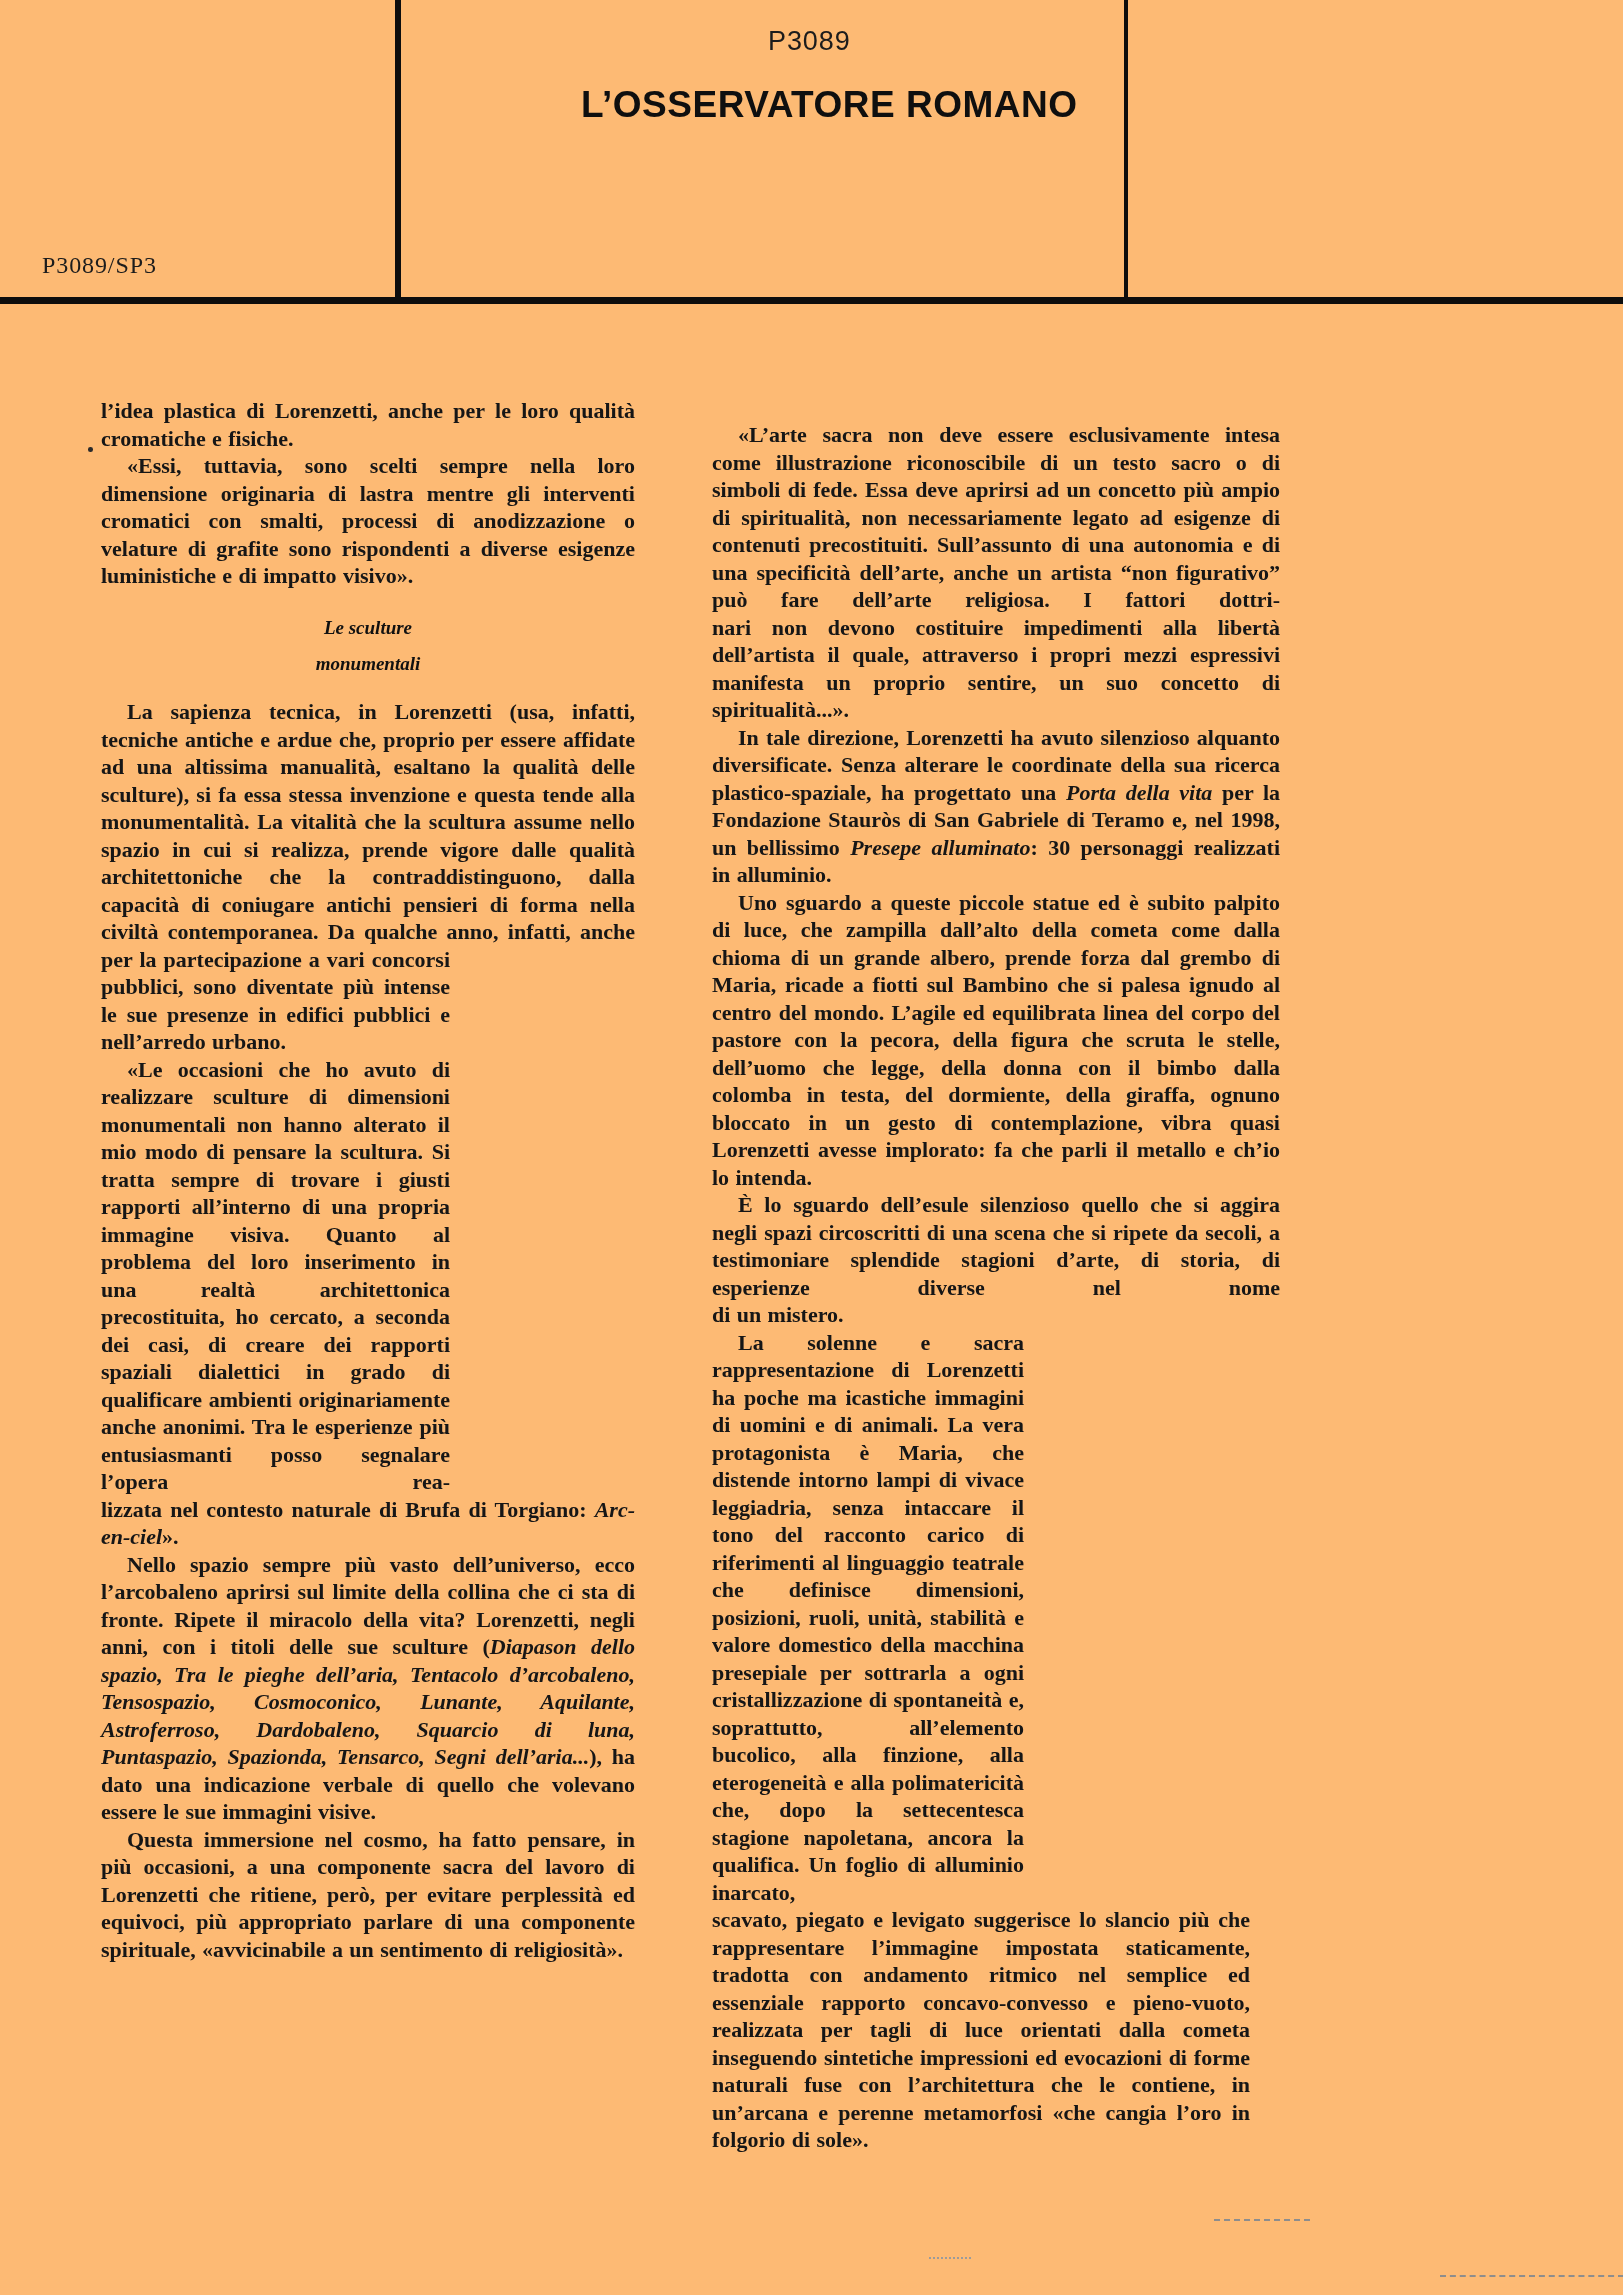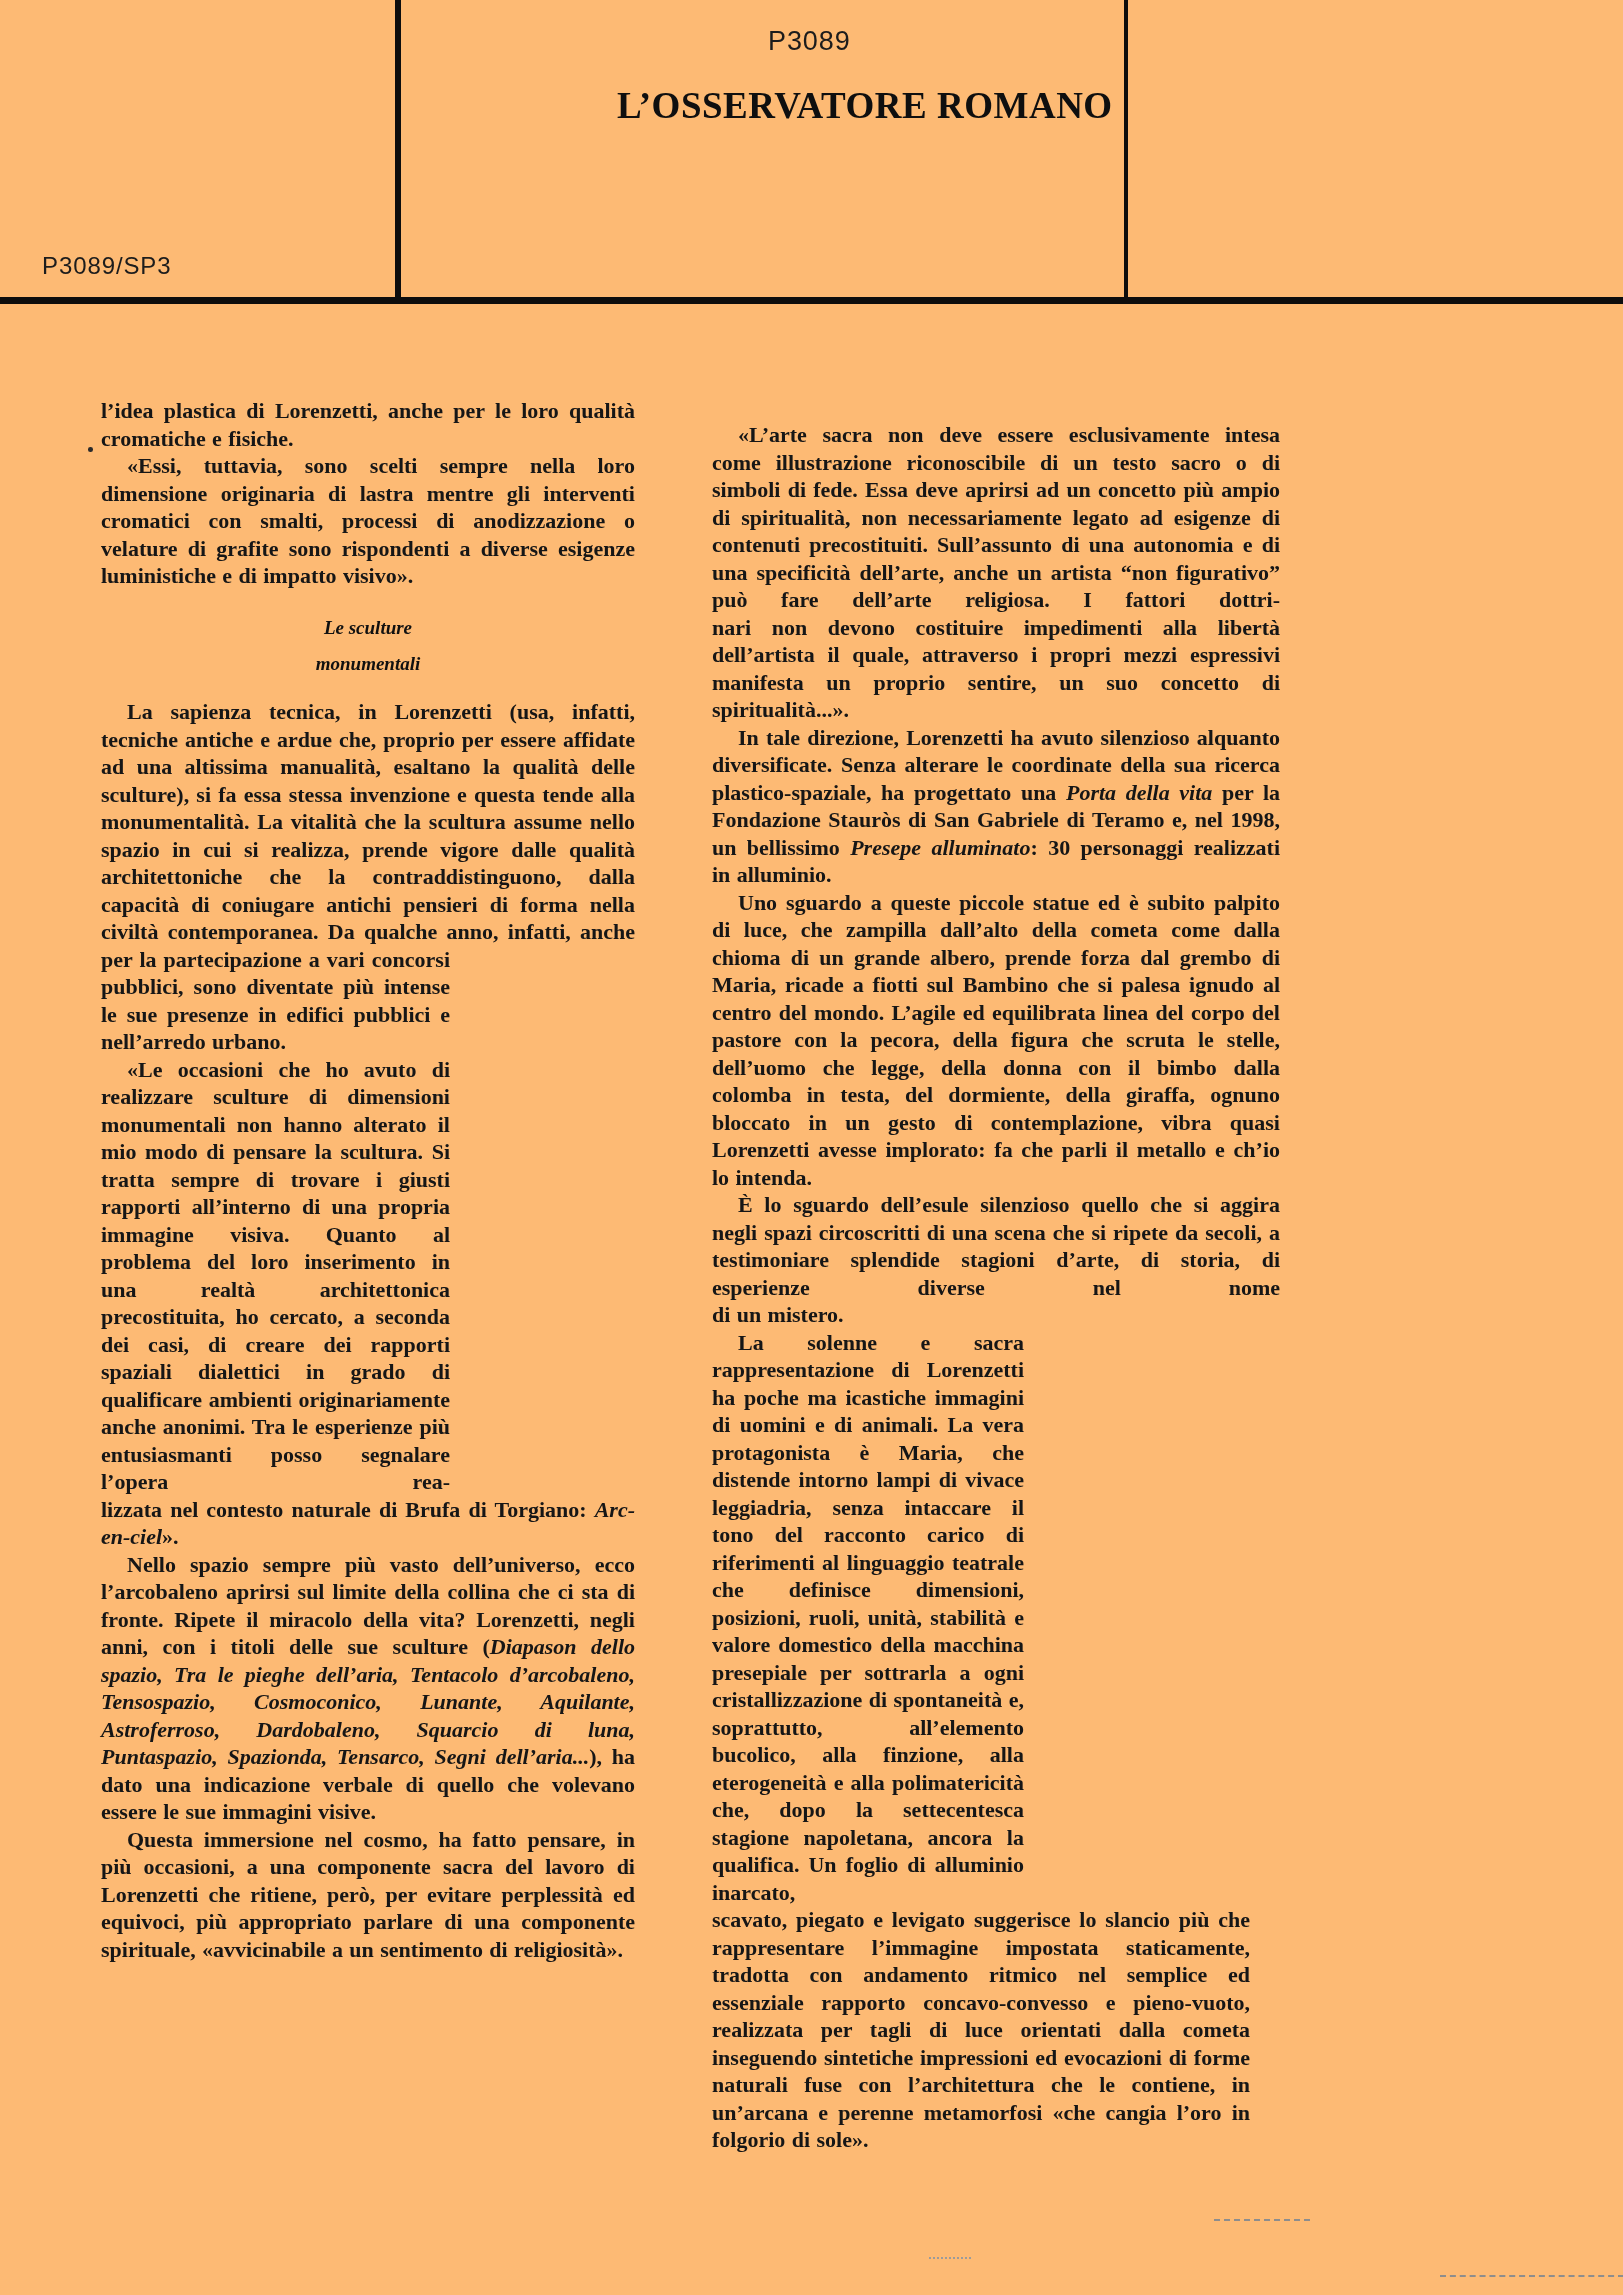--- a/index.html
+++ b/index.html
@@ -13,29 +13,29 @@
   .vline-left  { left:395px; width:5.5px; height:303px; }
   .vline-right { left:1124px; width:3.7px; height:303px; }
   .hrule { position:absolute; left:0; top:297px; width:1624px; height:7.3px; background:#0d0d0d; }
   
   .doc-code {
     position:absolute; left:768px; top:26px;
     font-family:"Liberation Sans", sans-serif; font-size:27px; letter-spacing:0.9px; color:#1c1c1c;
   }
   .masthead {
     position:absolute; left:581px; top:84px; white-space:nowrap;
-    font-family:Liberation Serif, serif; font-weight:700; font-size:37px; letter-spacing:0.5px; color:#0f0f0f;margin-left:36px;
+    font-family:Liberation Sans, sans-serif; font-weight:700; font-size:37px; letter-spacing:0.5px; color:#0f0f0f;
   }
   .date-stamp {
     position:absolute; left:650px; top:226px; white-space:nowrap;
     font-family:"Liberation Sans", sans-serif; font-size:50px; letter-spacing:3.7px; color:#101010;
   }
   .file-code {
     position:absolute; left:42px; top:252px;
-    font-family:Liberation Sans, sans-serif; font-size:24px; letter-spacing:0.9px; color:#1c1c1c;text-align:center;
+    font-family:Liberation Serif, serif; font-size:24px; letter-spacing:0.9px; color:#1c1c1c;text-align:center;
   }
   
   .col { position:absolute; top:397px; }
   .col-left  { left:101px; width:534px; }
   .col-right { left:712px; width:568px;margin-top:24px; }
   .col p {
     margin:0; text-align:justify;
     font-size:22px; line-height:27.5px; color:#161616;
     word-spacing:0.9px;
     font-weight:bold;

